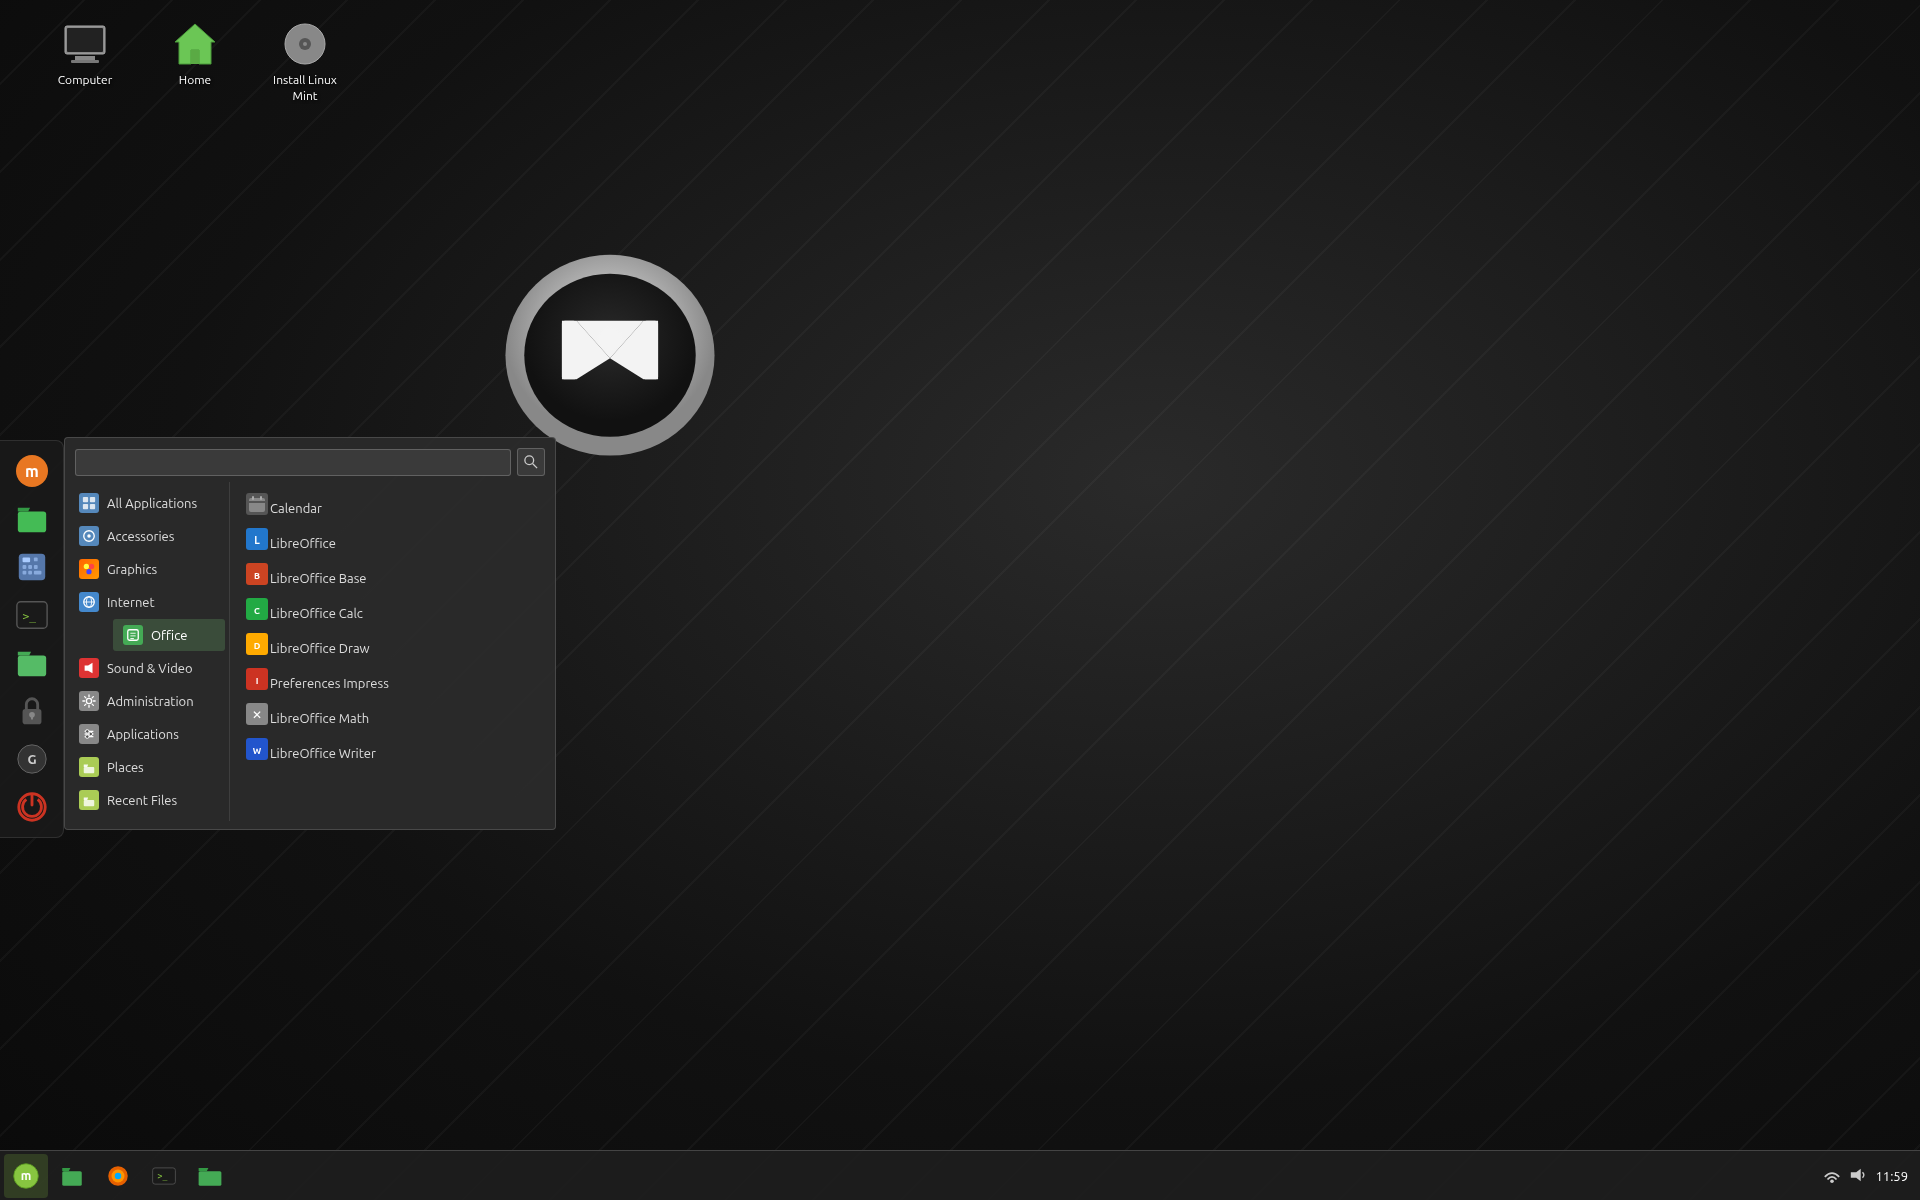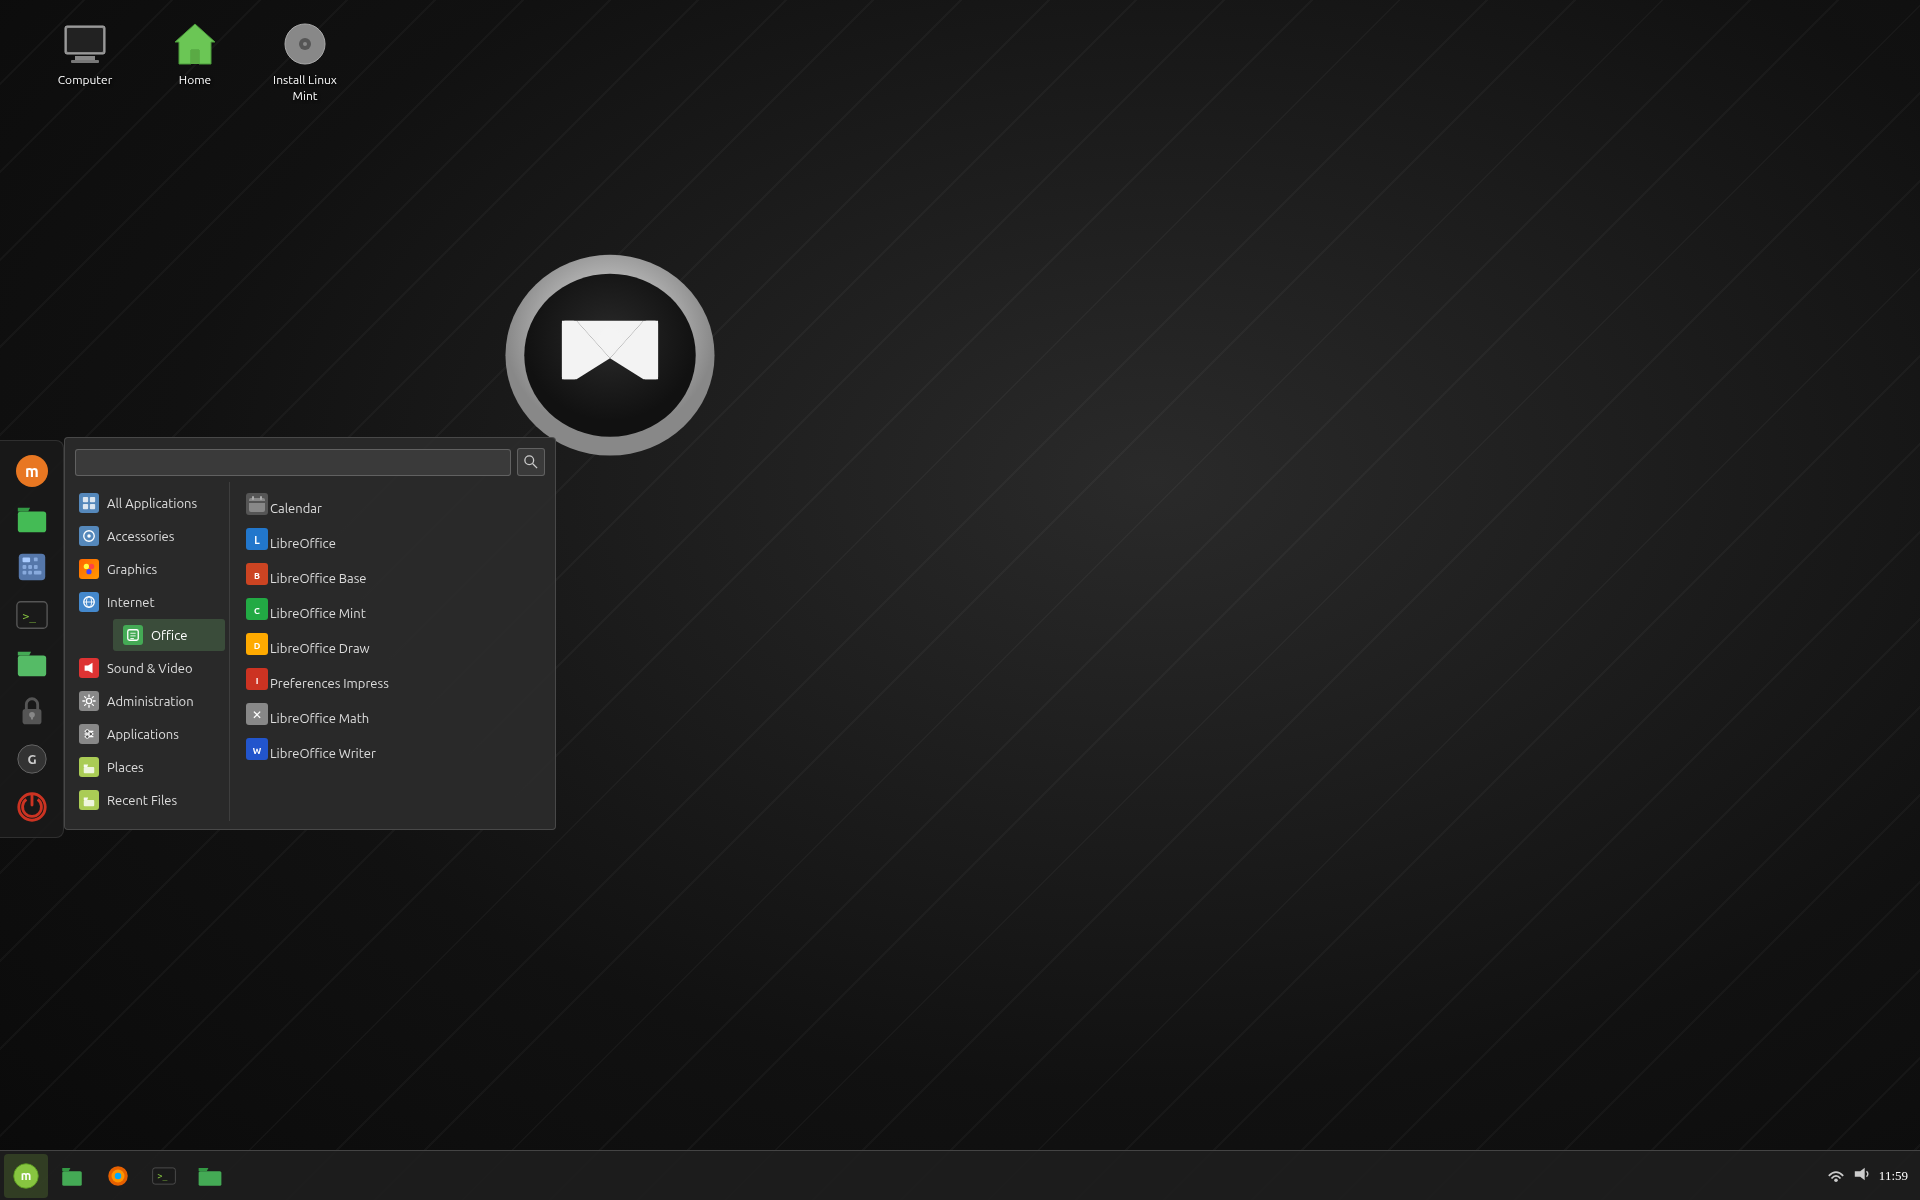--- a/index.html
+++ b/index.html
@@ -122,21 +122,20 @@
     }
 
     .taskbar-right {
       margin-left: auto;
       display: flex;
       align-items: center;
       gap: 8px;
       padding-right: 12px;
       color: white;
       font-size: 13px;
-      font-family: Liberation Serif, serif;
     }
 
     .taskbar-clock {
       color: white;
       font-size: 13px;
     }
 
     
     .sidebar-dock {
       position: absolute;
@@ -658,21 +657,21 @@
           <span>LibreOffice Base</span>
         </div>
 
         <div class="menu-app-item">
           <div class="app-icon-circle" style="background:#22aa44;">
             <svg viewBox="0 0 18 18" width="18" height="18">
               <rect x="2" y="2" width="14" height="14" rx="2" fill="#22aa44"></rect>
               <text x="9" y="14" text-anchor="middle" fill="white" font-size="9" font-weight="bold">C</text>
             </svg>
           </div>
-          <span>LibreOffice Mint</span>
+          <span>LibreOffice Calc</span>
         </div>
 
         <div class="menu-app-item">
           <div class="app-icon-circle" style="background:#ffaa00;">
             <svg viewBox="0 0 18 18" width="18" height="18">
               <rect x="2" y="2" width="14" height="14" rx="2" fill="#ffaa00"></rect>
               <text x="9" y="14" text-anchor="middle" fill="white" font-size="9" font-weight="bold">D</text>
             </svg>
           </div>
           <span>LibreOffice Draw</span>

